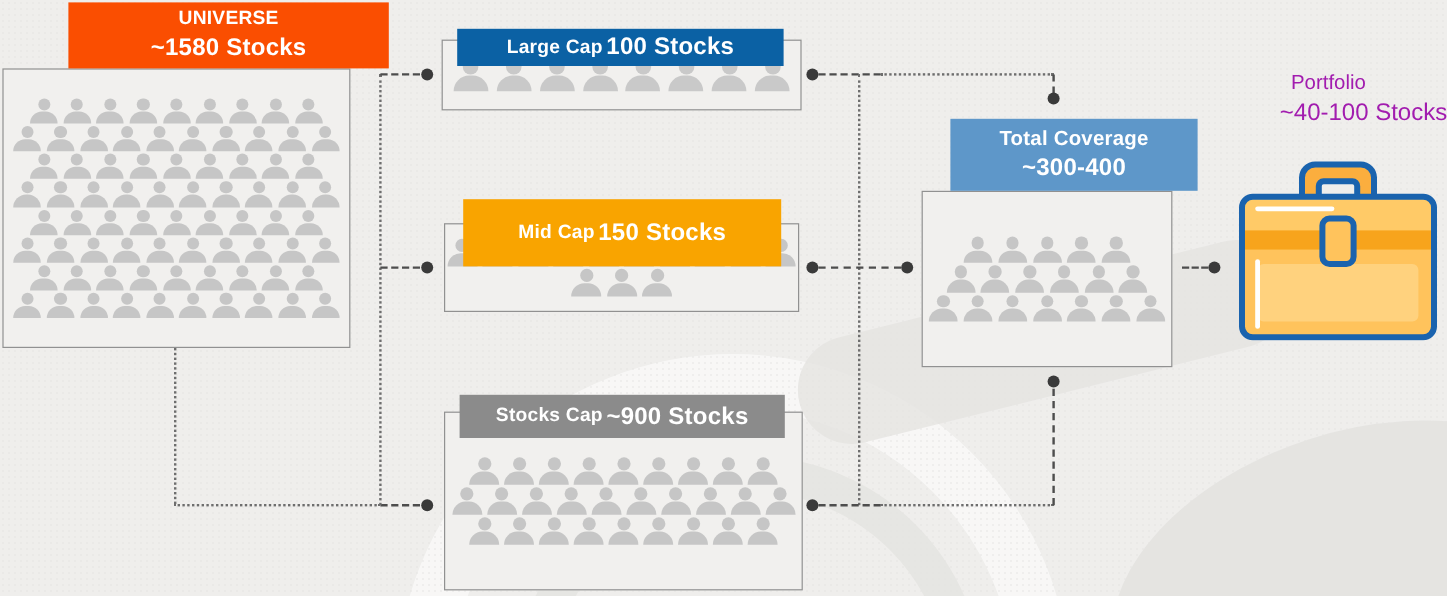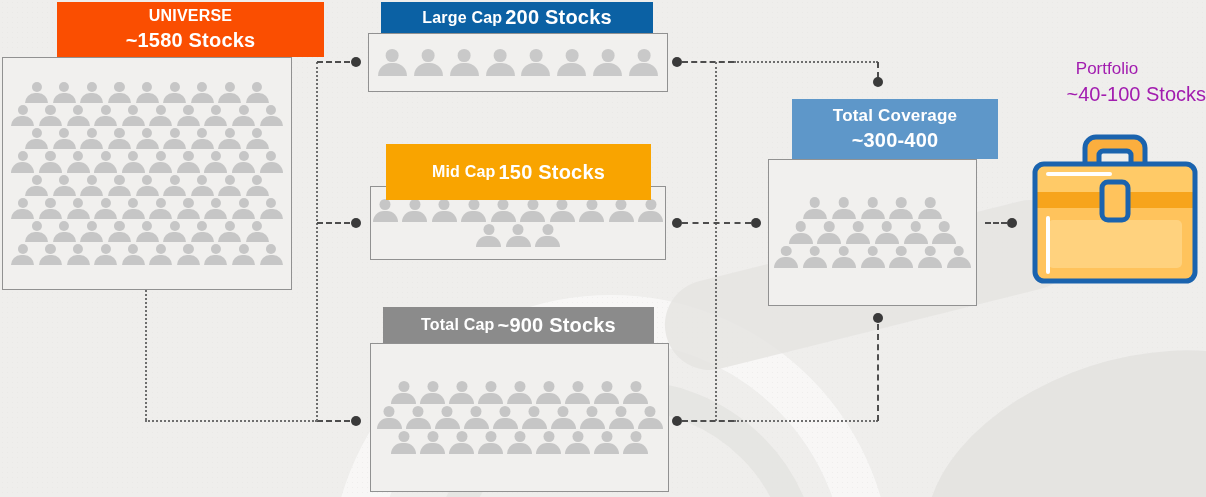--- a/index.html
+++ b/index.html
@@ -32,21 +32,21 @@
   }
 
   .hdr{
     position:absolute;z-index:3;color:#ffffff;
     display:flex;align-items:center;justify-content:center;
     font-weight:800;letter-spacing:.2px;
   }
   .hdr.stack{flex-direction:column;line-height:1.3;}
   .hdr .t1{font-size:16px;}
   .hdr .t2{font-size:20px;}
-  .hdr.inline{gap:3px;}
+  .hdr.inline{gap:3px;margin-top:22px;}
   .hdr .lab{font-size:16px;font-weight:700;}
   .hdr .val{font-size:20px;font-weight:800;}
 
   .pbox{
     position:absolute;z-index:2;background:#f1f0ee;
     border:1.6px solid #919191;box-sizing:border-box;
     display:flex;flex-direction:column;justify-content:center;align-items:center;
   }
   .prow{display:flex;justify-content:center;}
   .prow + .prow{margin-top:2px;}
@@ -421,21 +421,21 @@
         </span>
         <span class="person">
           <span class="p-head"></span>
           <span class="p-body"></span>
         </span>
       </div>
     </div>
 
   <div class="hdr inline" id="large-cap-header">
     <span class="lab">Large Cap</span>
-    <span class="val">200 Stocks</span>
+    <span class="val">100 Stocks</span>
   </div>
   <div class="pbox" id="large-cap-box">
       <div class="prow">
         <span class="person">
           <span class="p-head"></span>
           <span class="p-body"></span>
         </span>
         <span class="person">
           <span class="p-head"></span>
           <span class="p-body"></span>
@@ -524,21 +524,21 @@
           <span class="p-body"></span>
         </span>
         <span class="person">
           <span class="p-head"></span>
           <span class="p-body"></span>
         </span>
       </div>
     </div>
 
   <div class="hdr inline" id="small-cap-header">
-    <span class="lab">Total Cap</span>
+    <span class="lab">Stocks Cap</span>
     <span class="val">~900 Stocks</span>
   </div>
   <div class="pbox" id="small-cap-box">
       <div class="prow">
         <span class="person">
           <span class="p-head"></span>
           <span class="p-body"></span>
         </span>
         <span class="person">
           <span class="p-head"></span>

